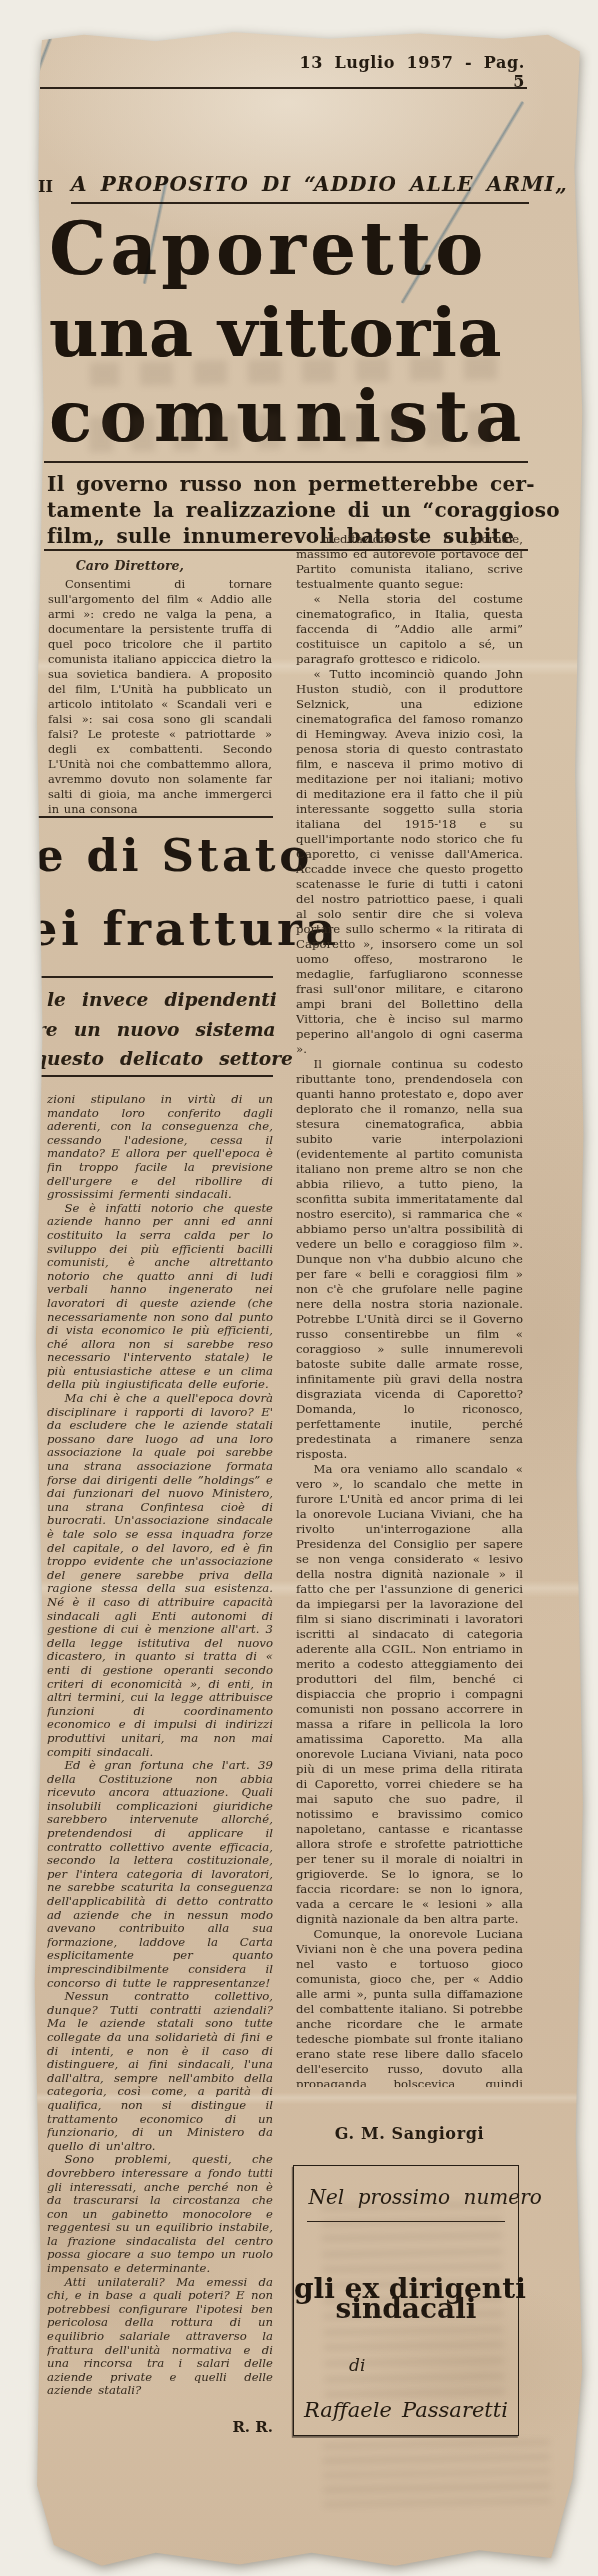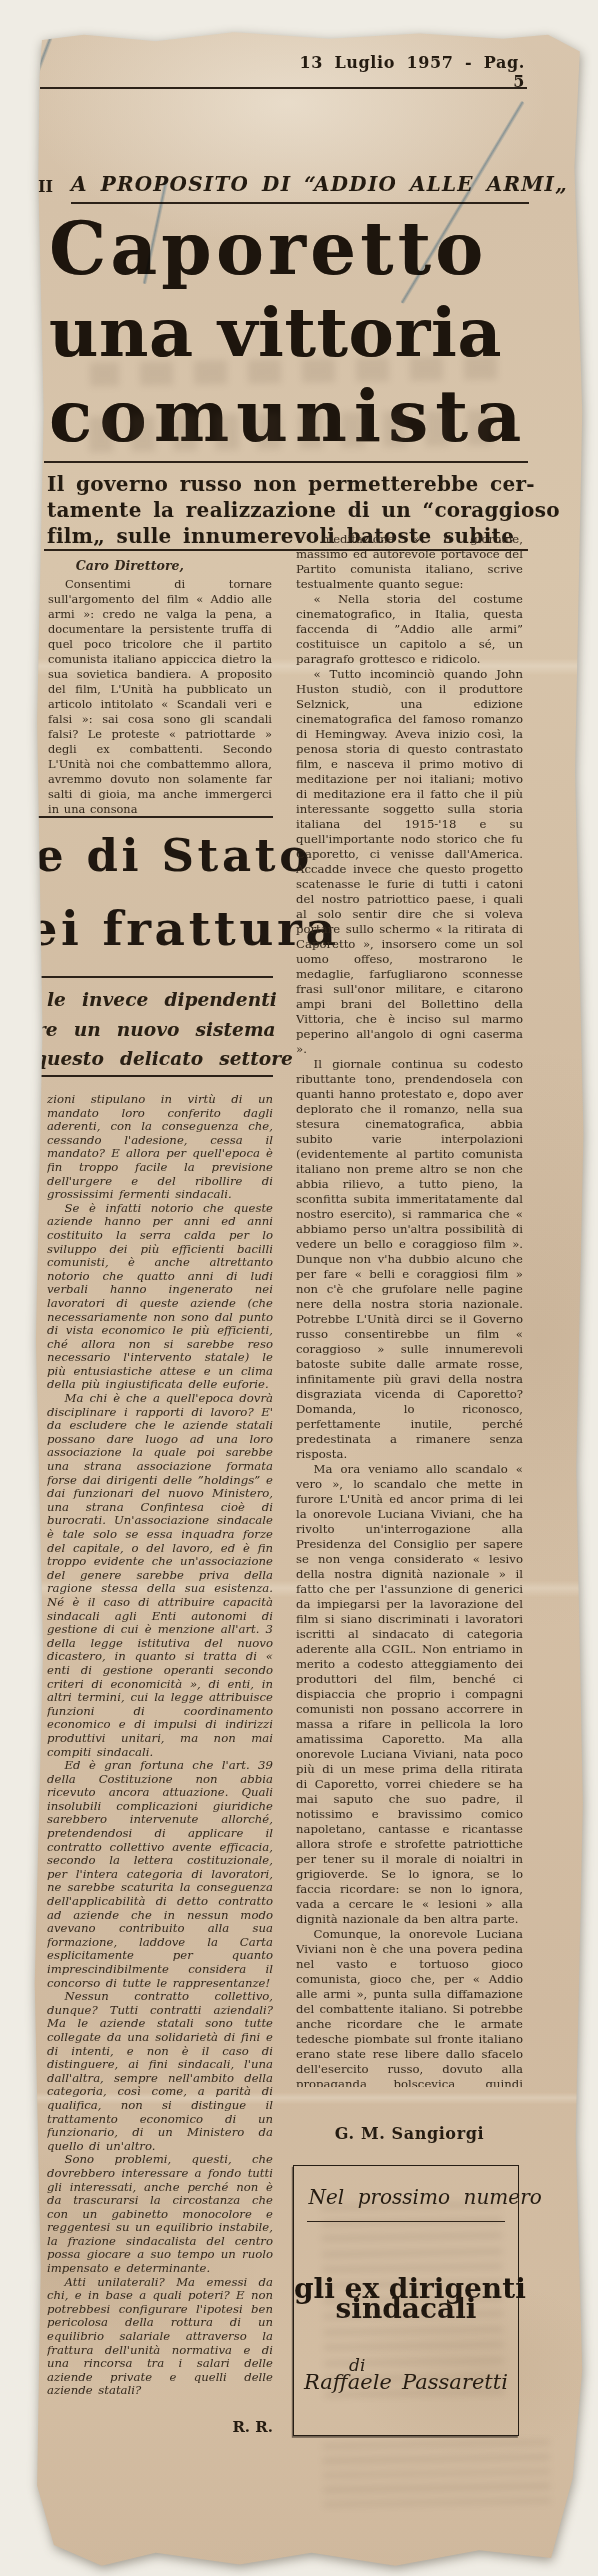--- a/index.html
+++ b/index.html
@@ -73,21 +73,21 @@
   
   #promo-box{position:absolute;left:293px;top:2165px;width:224px;height:269px;
     border:1.8px solid #261e15;box-shadow:-1.2px 1.8px 0 rgba(38,30,21,.55);color:#241b11;}
   #promo-eyebrow{position:absolute;left:14.4px;top:19px;width:195px;text-align:center;
     font-style:italic;font-size:20px;word-spacing:7.2px;white-space:nowrap;}
   #promo-underline{position:absolute;left:13px;top:55px;width:198px;height:1.2px;background:#2b2118;}
   .promo-title{position:absolute;left:0;width:224px;text-align:center;font-weight:bold;
     line-height:1;font-size:28px;letter-spacing:0px;white-space:nowrap;color:#1d150d;}
   #pt1{top:71px;} #pt2{top:109px;} #pt3{top:129px;}
   #promo-di{position:absolute;left:55px;top:189px;font-style:italic;font-size:17px;}
-  #promo-name{position:absolute;left:0;top:204px;width:224px;text-align:center;
+  #promo-name{position:absolute;left:0;top:232px;width:224px;text-align:center;
     font-style:italic;font-size:21px;word-spacing:3.6px;white-space:nowrap;}
 </style>
 </head>
 <body>
 
 <div id="sheet-wrap">
   <div id="sheet">
 
     <div class="crease" style="top:658px"></div>
     <div class="crease" style="top:1580px"></div>

